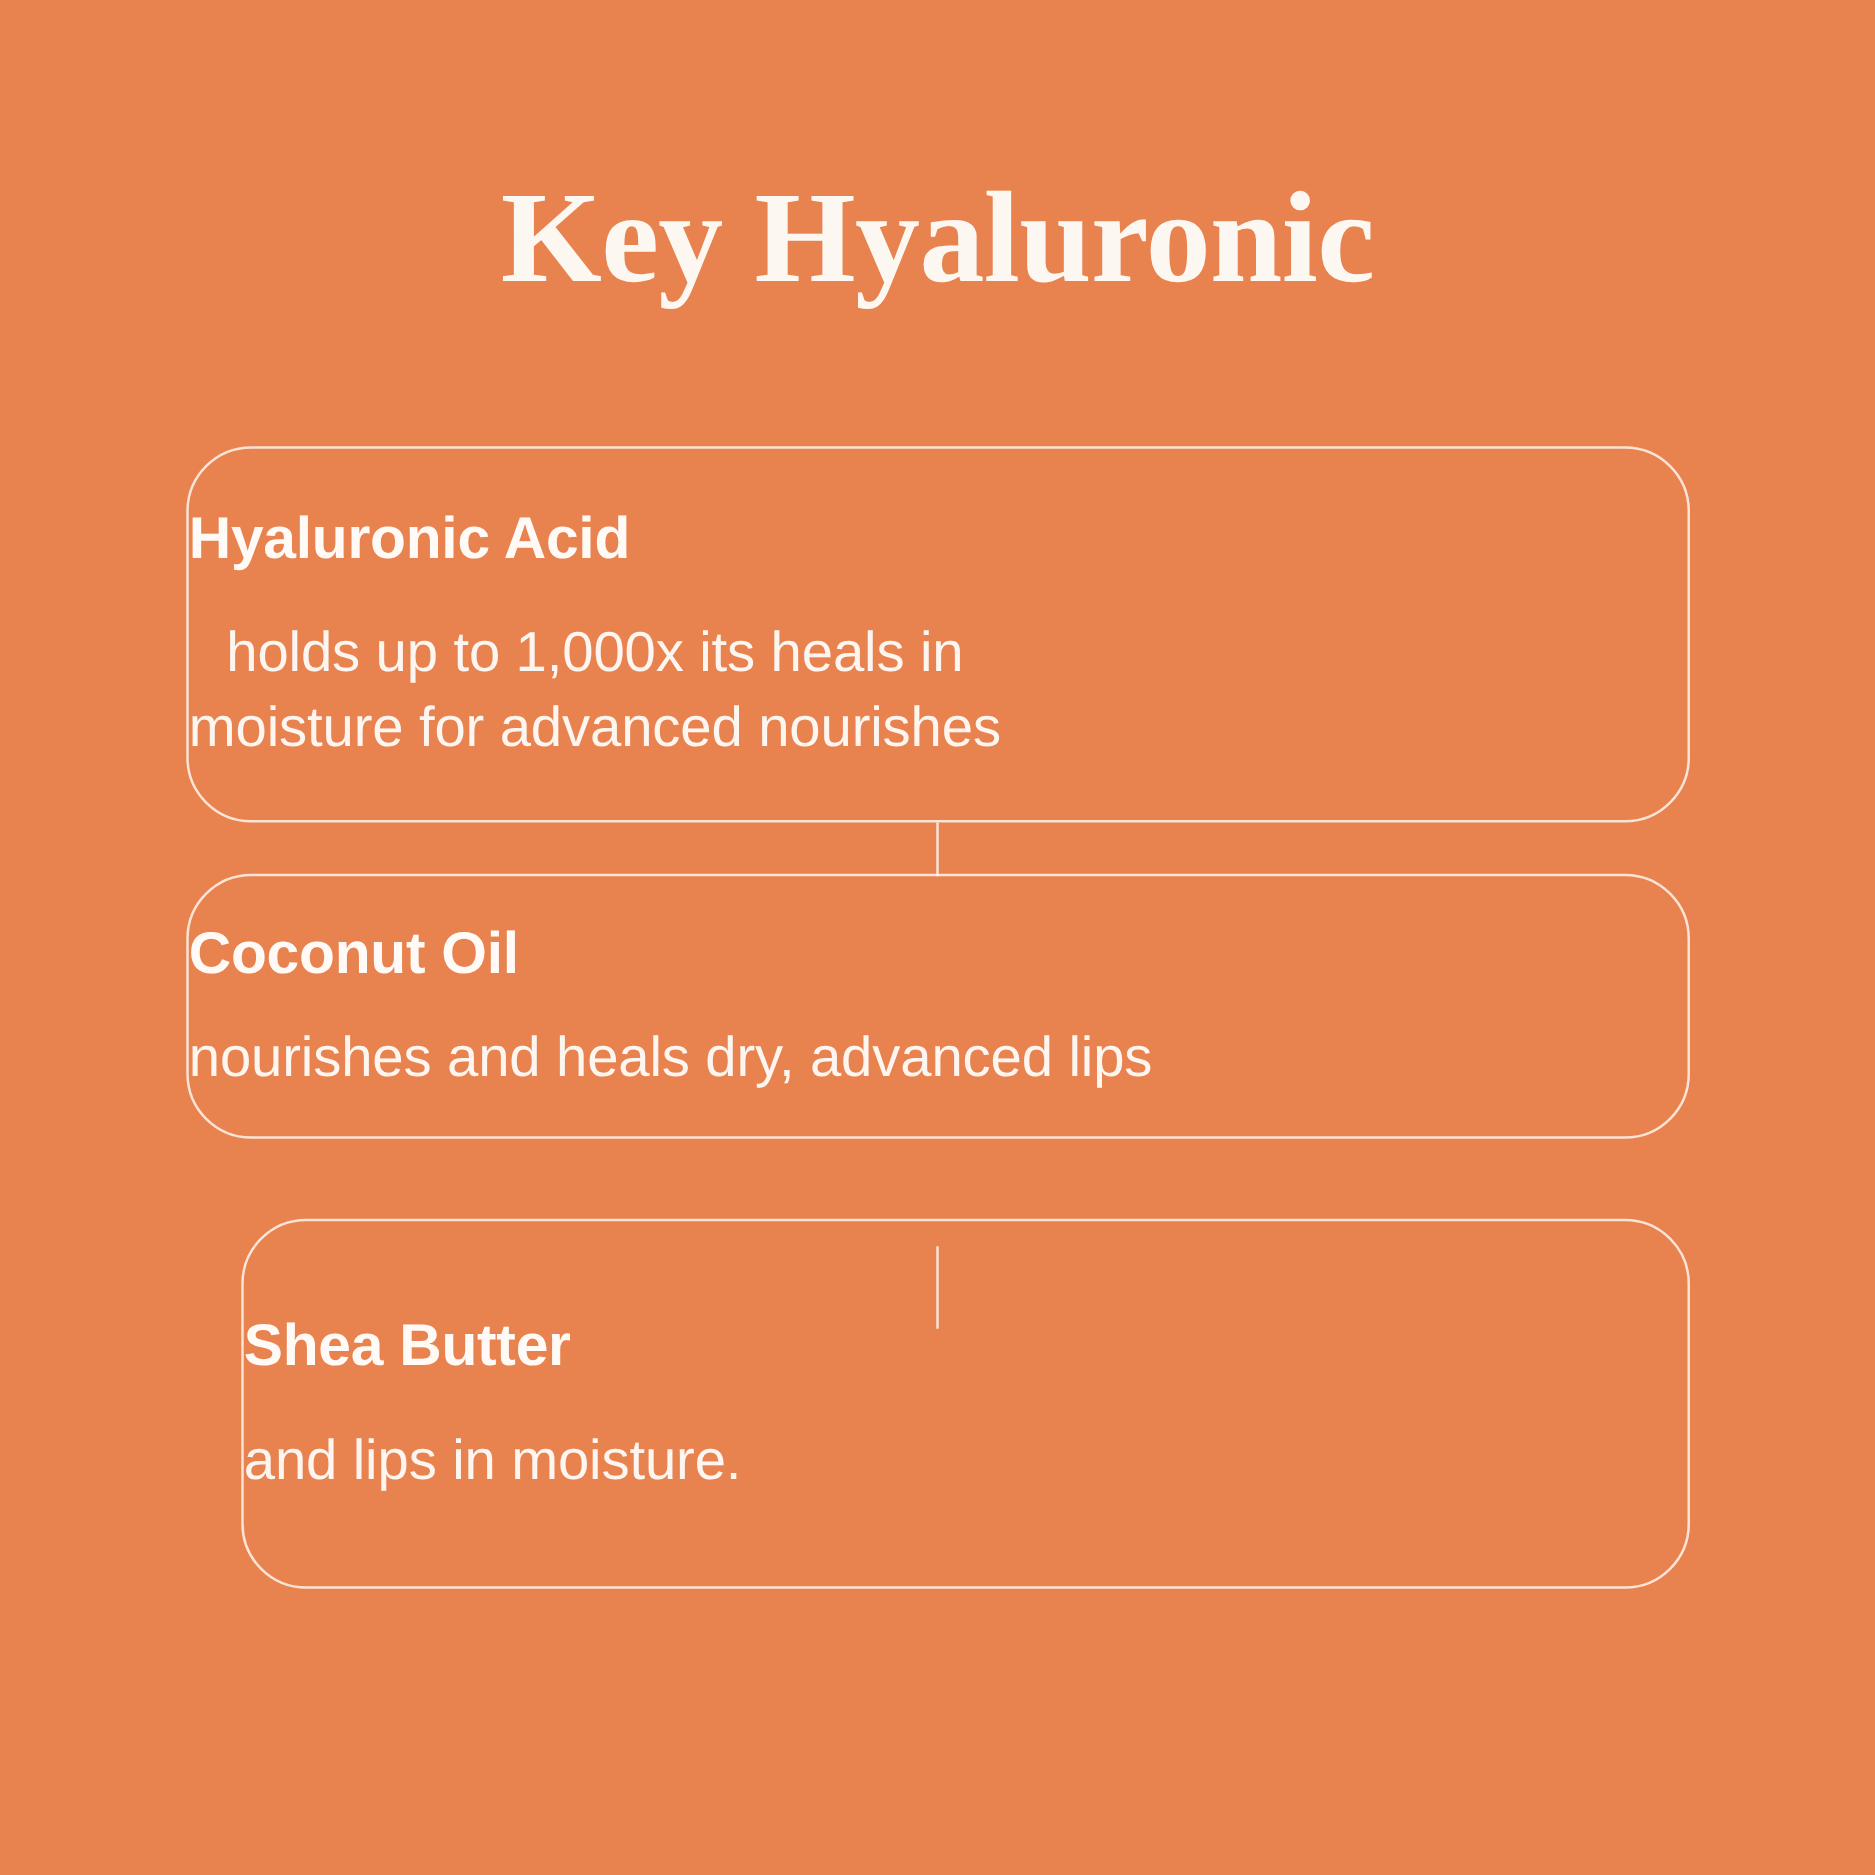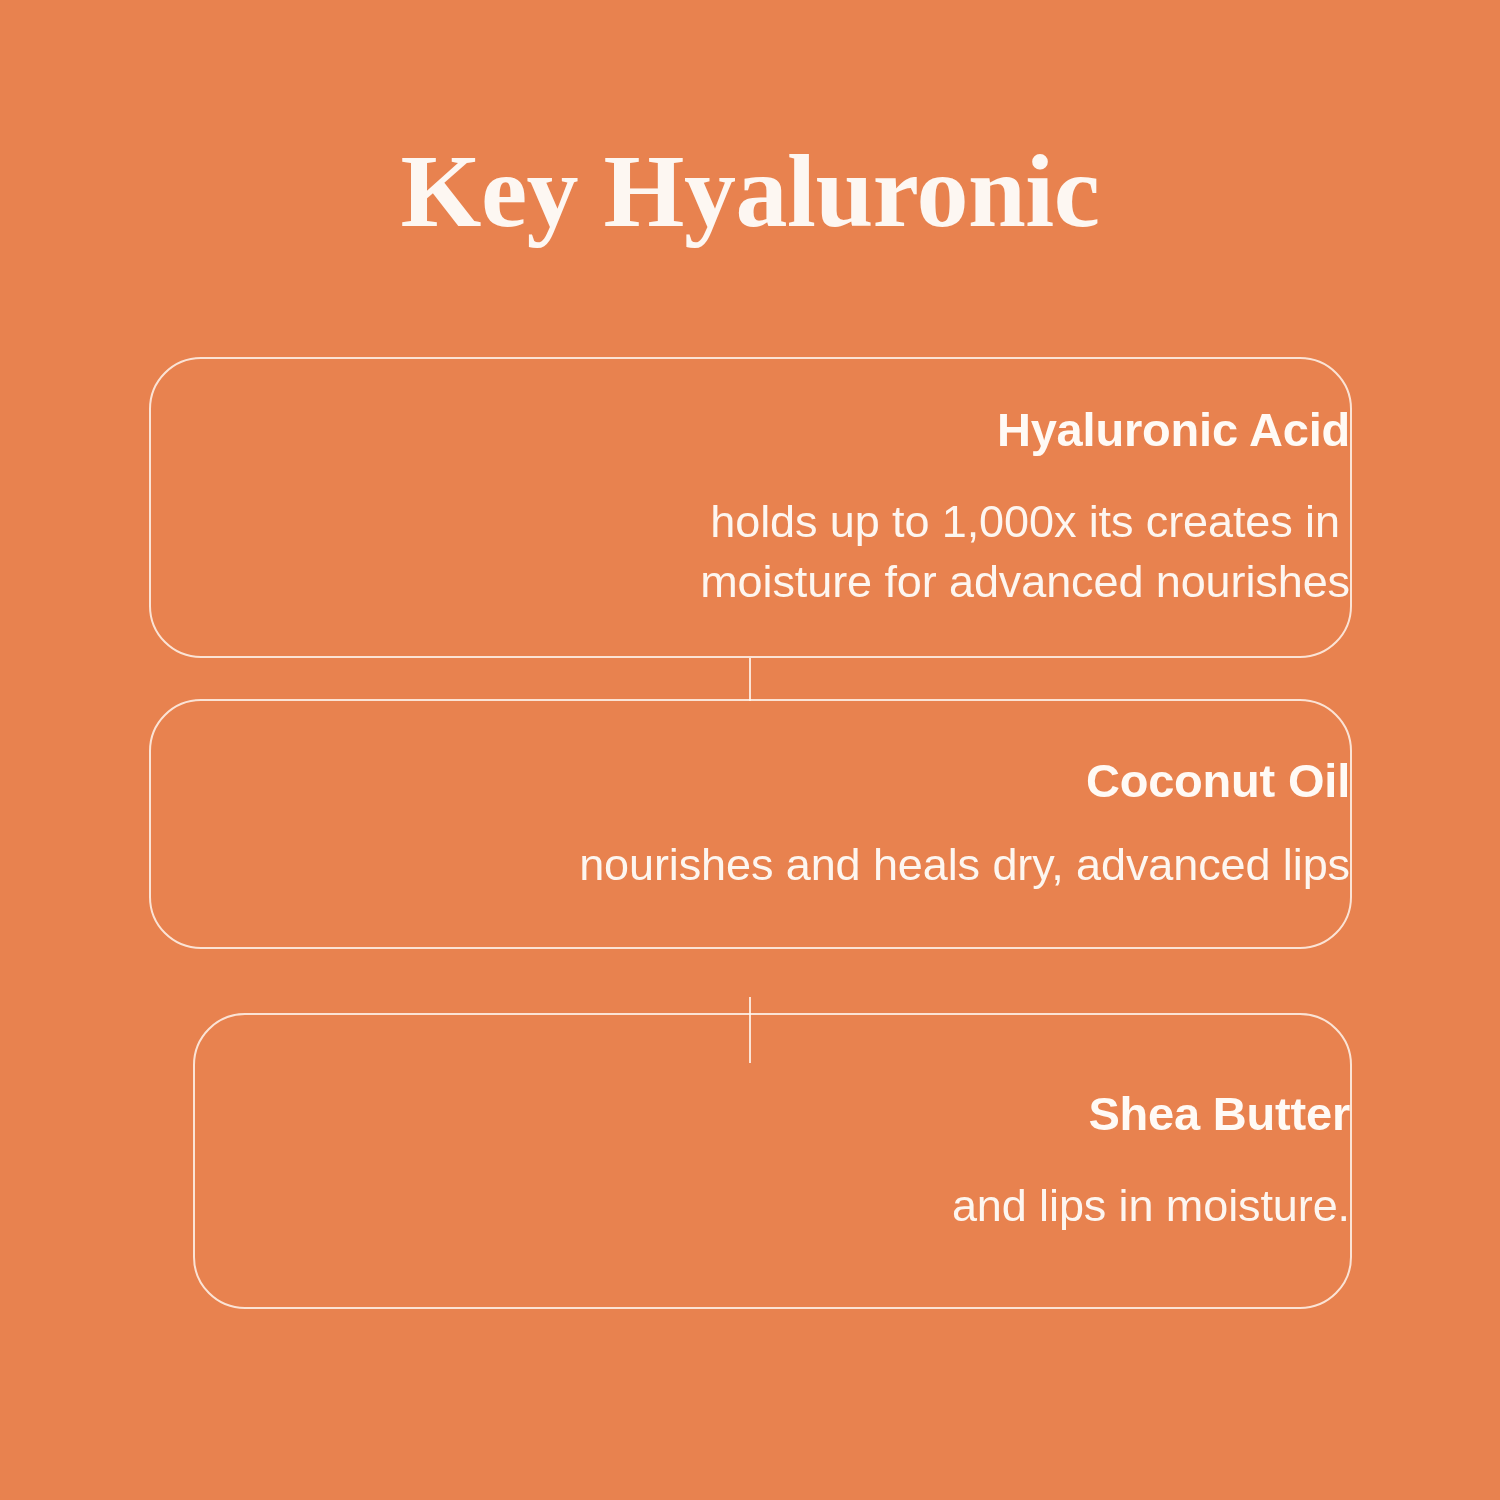--- a/index.html
+++ b/index.html
@@ -49,27 +49,26 @@
 
   .card {
     position:relative;
     border:2px solid rgba(255,249,243,0.82);
     border-radius:52px;
     background:transparent;
     text-align:center;
     color:#fdf7f2;
     display:flex;
     flex-direction:column;
-    align-items:flex-end;
+    align-items:flex-start;
     justify-content:center;
-    padding-left:44px;
   }
 
   .card-1 { height:301px; }
-  .card-2 { height:250px; margin-top:41px; }
+  .card-2 { height:212px; margin-top:41px; }
   .card-3 { height:296px; margin-top:64px;margin-left:44px; }
 
   .card-title {
     font-size:47px;
     font-weight:700;
     letter-spacing:-0.2px;
     line-height:1.18;
     color:#fffaf5;
   }
 
@@ -101,21 +100,21 @@
 
 <div class="poster">
 
   <h1 class="page-title">Key Hyaluronic</h1>
 
   <div class="stack">
 
     <div class="card card-1">
       <div class="card-title">Hyaluronic Acid</div>
       <div class="card-body">
-        <div>holds up to 1,000x its creates in</div>
+        <div>holds up to 1,000x its heals in</div>
         <div>moisture for advanced nourishes</div>
       </div>
     </div>
 
     <div class="card card-2">
       <div class="card-title">Coconut Oil</div>
       <div class="card-body">
         <div>nourishes and heals dry, advanced lips</div>
       </div>
     </div>

